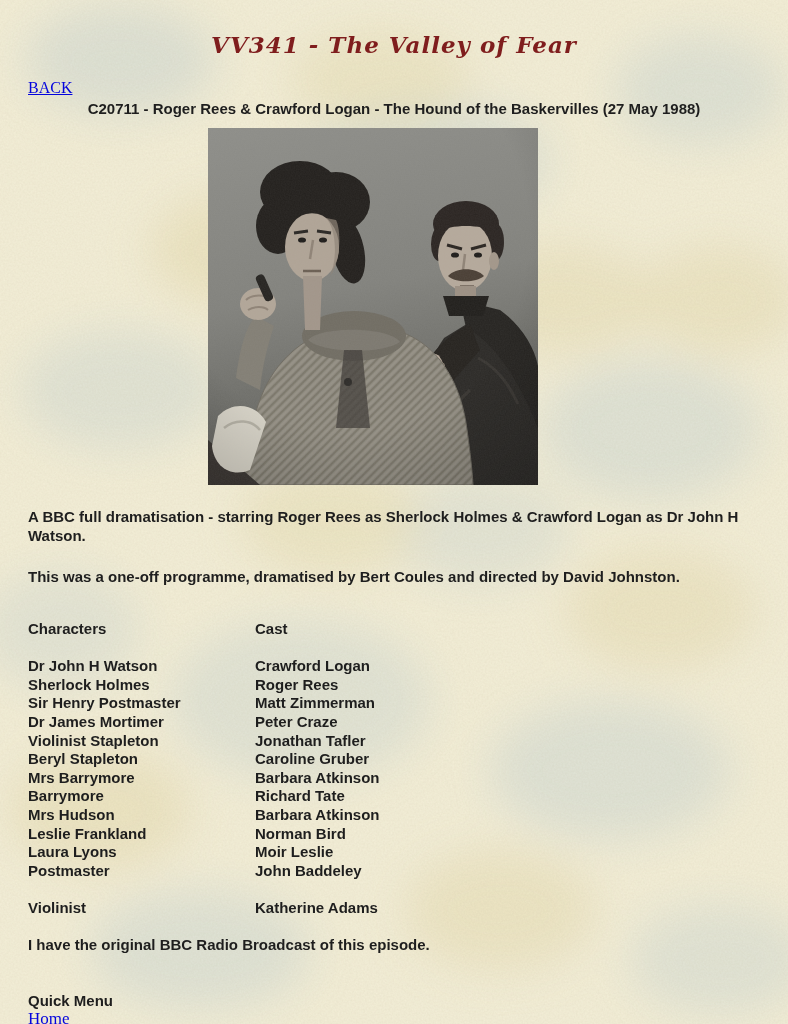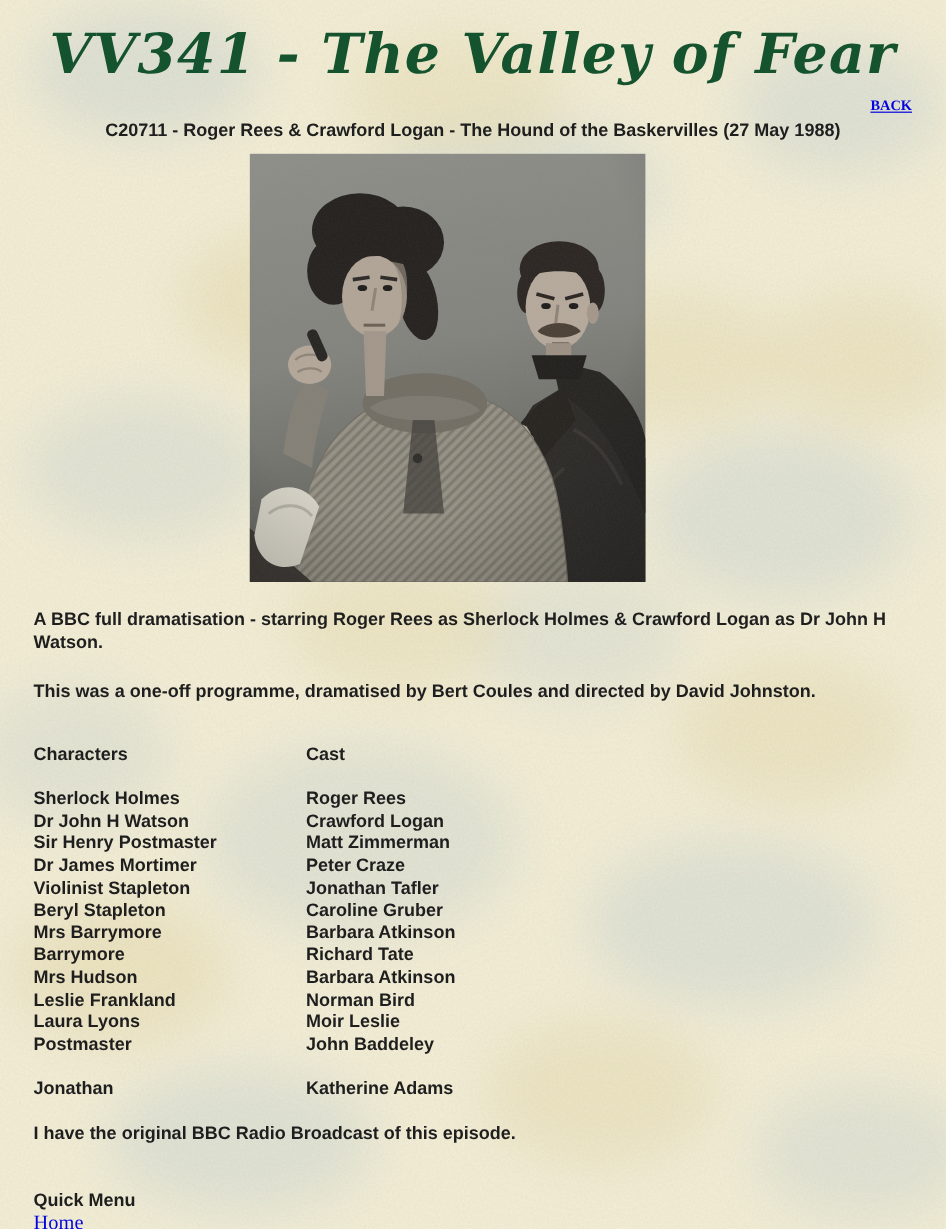--- a/index.html
+++ b/index.html
@@ -9,26 +9,26 @@
     font-family: "Liberation Sans", sans-serif;
     font-weight: bold;
     font-size: 15px; line-height: 18.6px;
     color: #1e1e1e;
   }
   .bg-texture { position: absolute; top: 0; left: 0; z-index: 0; }
   .page { position: relative; z-index: 1; padding: 0 28px; }
 
   .title {
     font-family: "DejaVu Serif", serif; font-style: italic; font-weight: bold;
-    font-size: 46px; line-height: 40px; letter-spacing: 1px;
-    text-align: center; margin: 25px 0 0 0; color: #14532d;
+    font-size: 23px; line-height: 40px; letter-spacing: 1px;
+    text-align: center; margin: 25px 0 0 0; color: #7f1d1d;
   }
   .back-row {
-    text-align: right; margin: 14px 0 0 0;
-    font-family: "Liberation Serif", serif; font-size: 12px; font-weight: bold;
+    text-align: left; margin: 14px 0 0 0;
+    font-family: "Liberation Serif", serif; font-size: 16px; font-weight: normal;
   }
   a { color: #0404dd; text-decoration: underline; cursor: pointer; }
   .caption { text-align: center; margin: 2px 0 0 0; }
 
   .photo-wrap { margin: 10px 0 0 180px; width: 330px; height: 357px; }
   .photo-wrap svg { display: block; }
 
   .para { margin: 23px 0 0 0; }
 
   table.cast { border-collapse: collapse; margin: 33px 0 0 0; }
@@ -191,26 +191,26 @@
         <td>Characters</td>
         <td>Cast</td>
       </tr>
       <tr class="spacer">
           <td></td>
           <td></td>
         </tr>
     </tbody>
     <tbody id="cast-rows">
         <tr>
+          <td>Dr John H Watson</td>
+          <td>Crawford Logan</td>
+        </tr>
+        <tr>
           <td>Sherlock Holmes</td>
           <td>Roger Rees</td>
-        </tr>
-        <tr>
-          <td>Dr John H Watson</td>
-          <td>Crawford Logan</td>
         </tr>
         <tr>
           <td>Sir Henry Postmaster</td>
           <td>Matt Zimmerman</td>
         </tr>
         <tr>
           <td>Dr James Mortimer</td>
           <td>Peter Craze</td>
         </tr>
         <tr>
@@ -245,21 +245,21 @@
           <td>Postmaster</td>
           <td>John Baddeley</td>
         </tr>
       </tbody>
     <tbody>
       <tr class="spacer">
           <td></td>
           <td></td>
         </tr>
       <tr>
-        <td>Jonathan</td>
+        <td>Violinist</td>
         <td>Katherine Adams</td>
       </tr>
     </tbody>
   </table>
 
   <p class="note">I have the original BBC Radio Broadcast of this episode.</p>
 
   <p class="quick-menu">Quick Menu</p>
 
   <p class="home-row"><a>Home</a></p>

